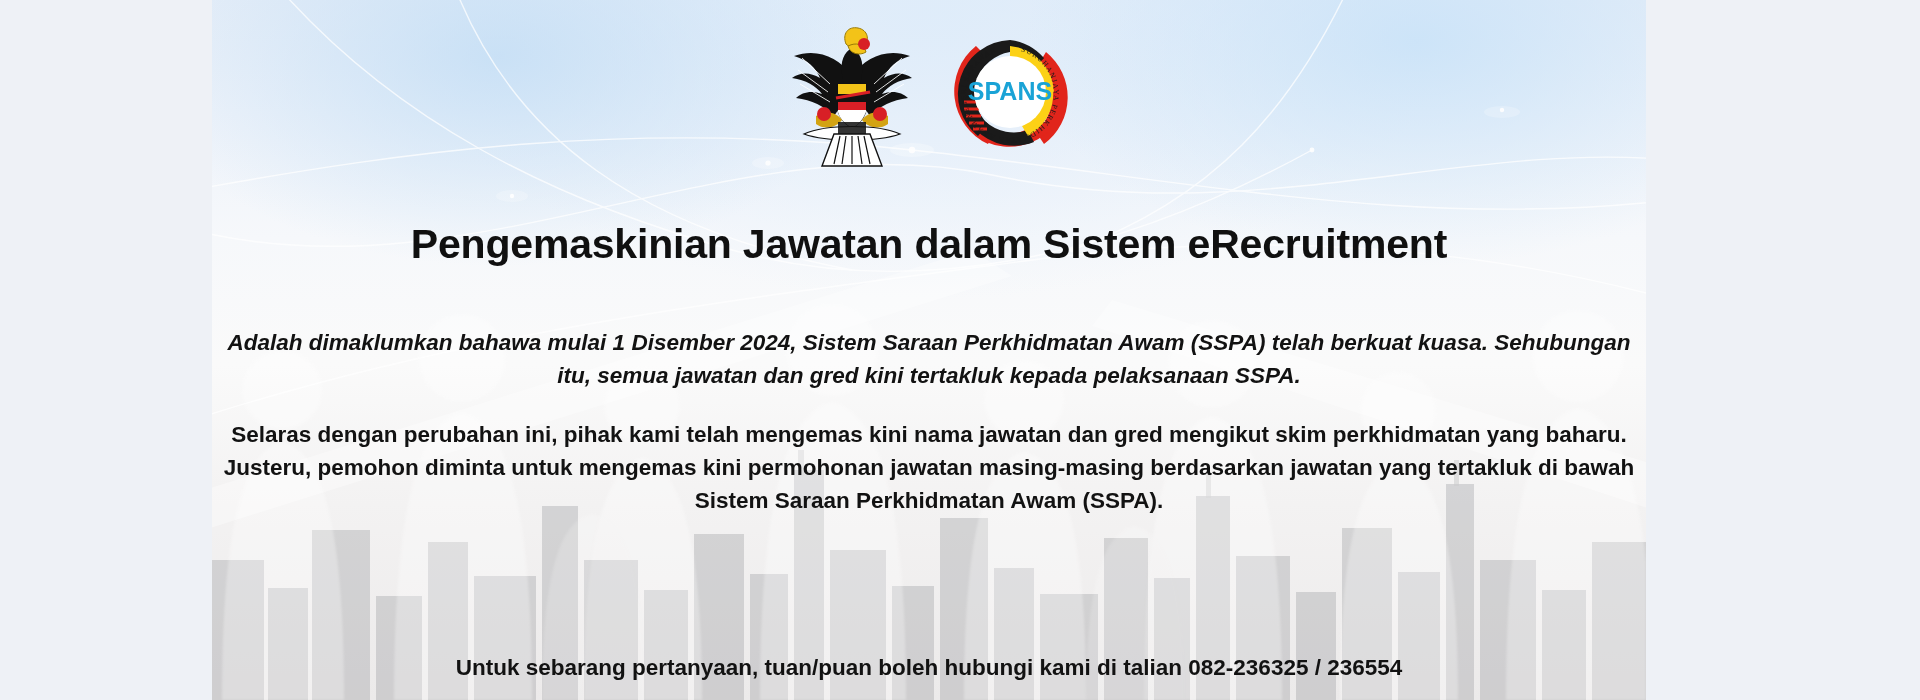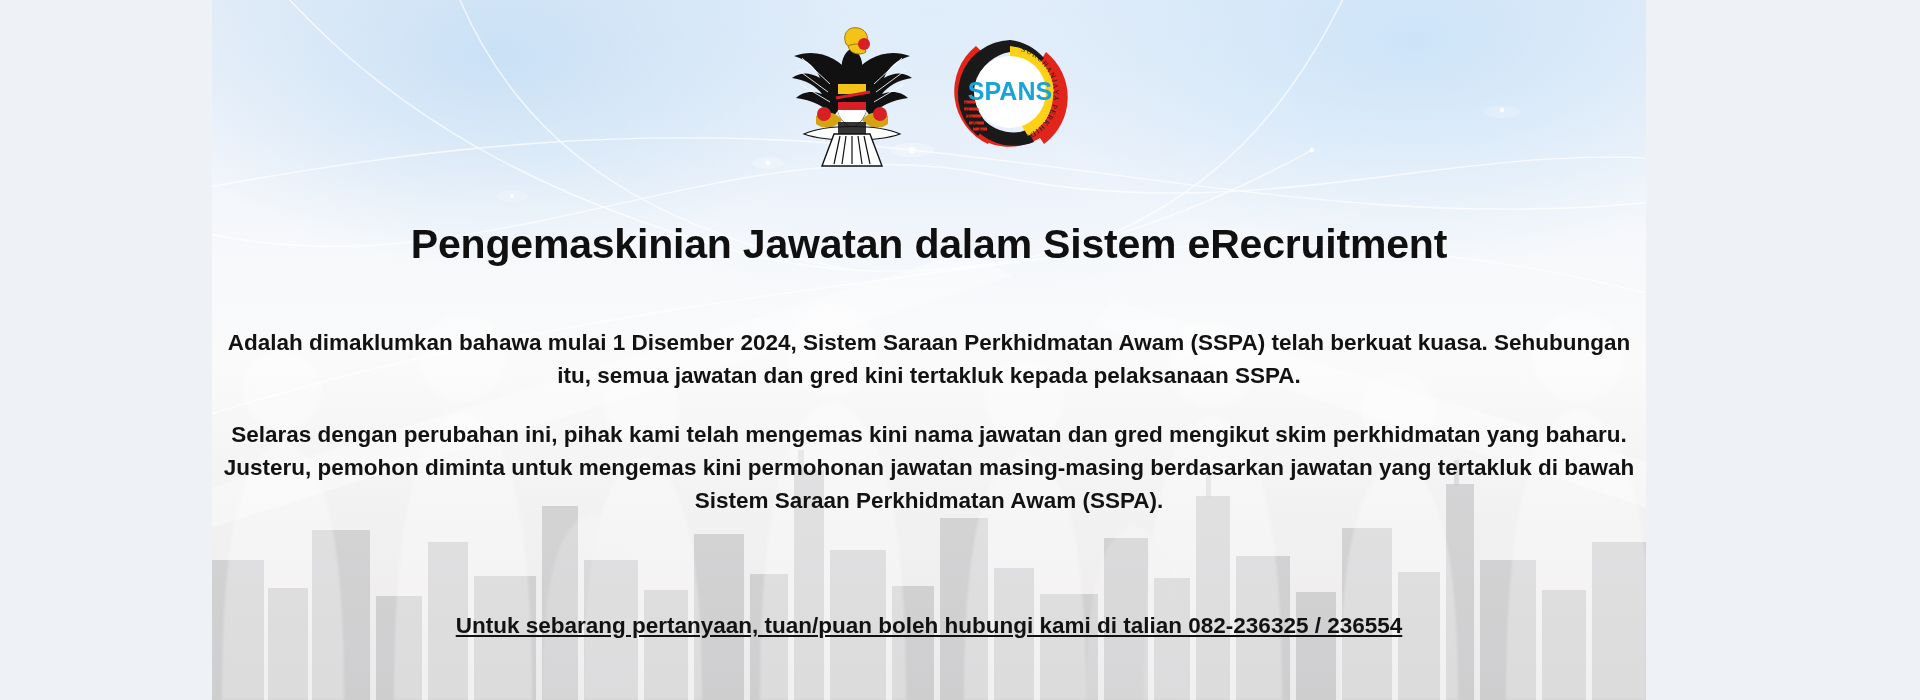--- a/index.html
+++ b/index.html
@@ -52,23 +52,23 @@
   .title{
     position:absolute;left:0;right:0;top:222px;
     font-size:41px;font-weight:bold;letter-spacing:-.2px;
     color:#101010;line-height:1.1;text-align:center;
   }
   .para{
     position:absolute;left:50%;transform:translateX(-50%);
     width:1420px;
     font-size:22.5px;font-weight:bold;line-height:1.46;color:#121212;
   }
-  .para1{top:327px;}
+  .para1{top:327px;font-style:italic;}
   .para2{top:419px;}
-  .para3{top:610px;text-decoration:underline;}
+  .para3{top:652px;}
 </style>
 </head>
 <body>
 
 <div class="page">
 
   <div class="banner">
 
     <svg class="banner-fx" viewBox="0 0 1434 700" preserveAspectRatio="none">
       <g stroke="#ffffff" fill="none" stroke-width="1.4" opacity=".75">

